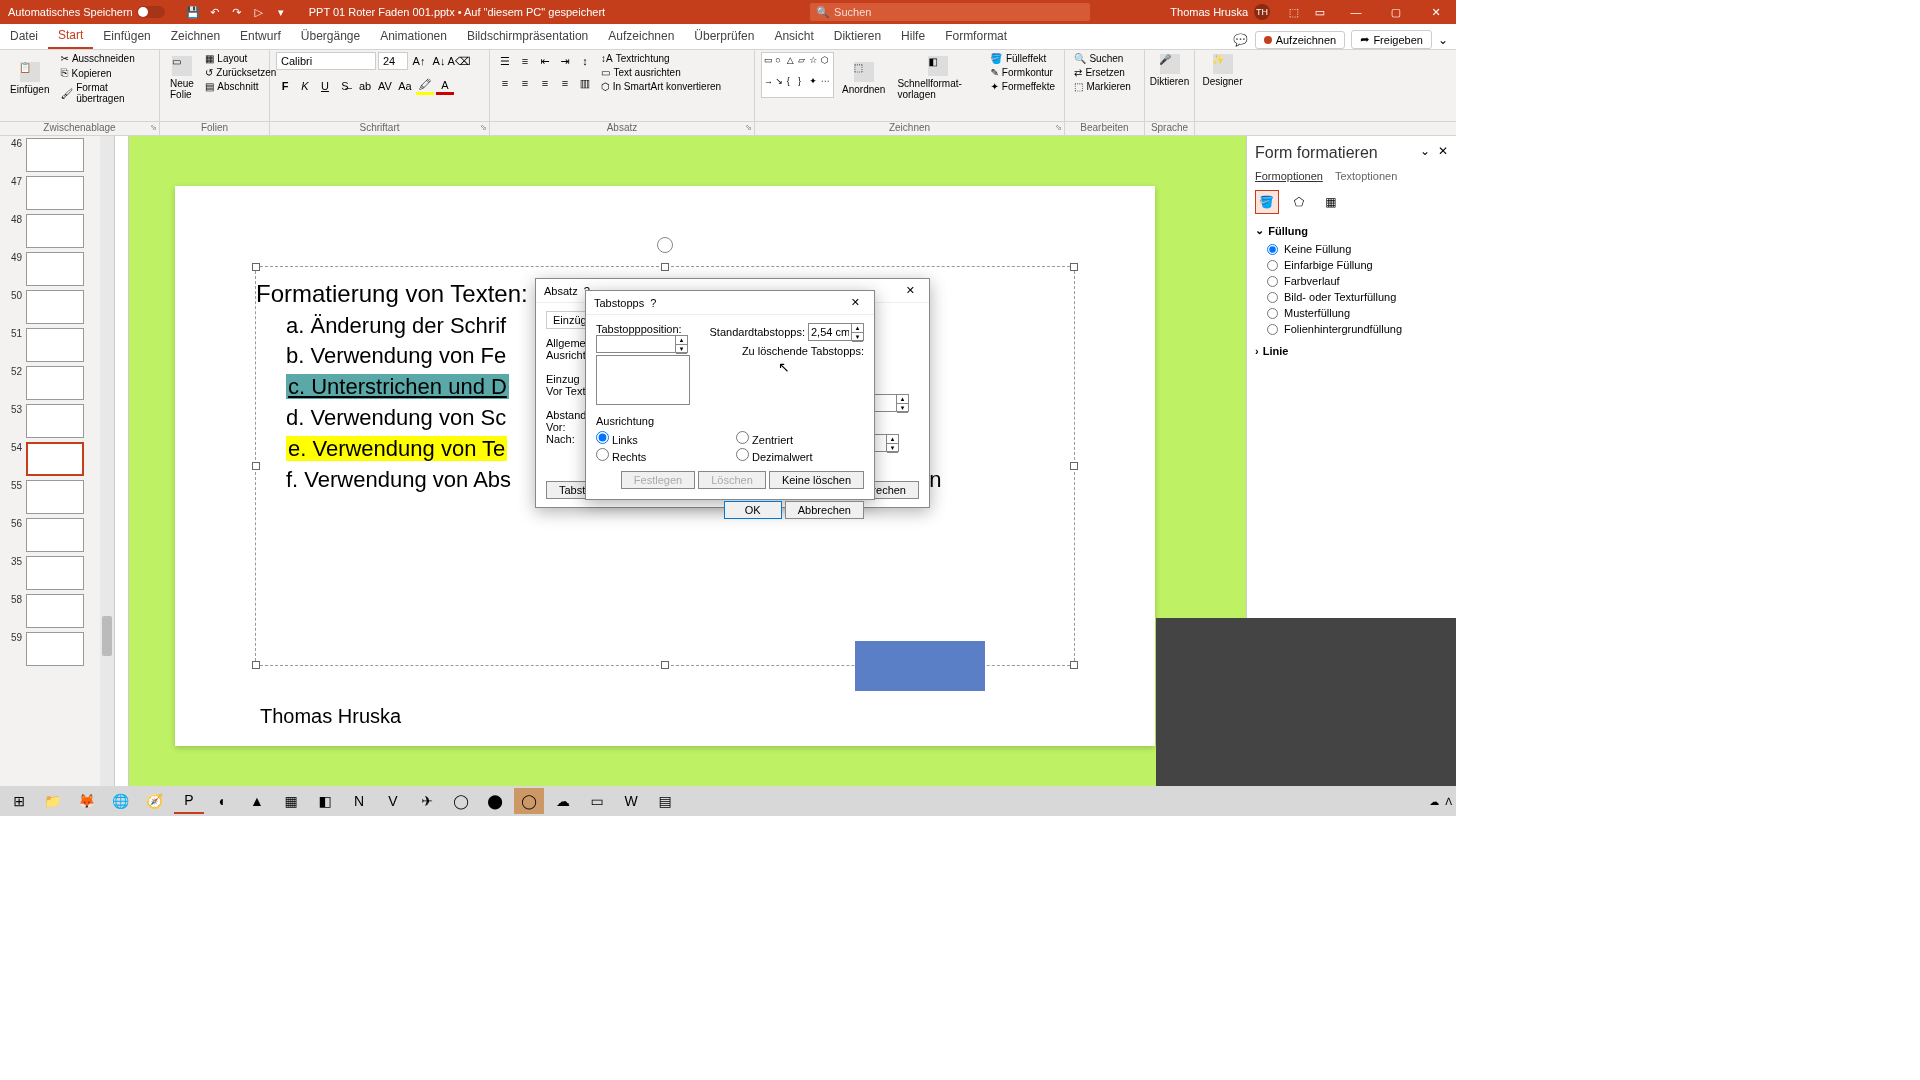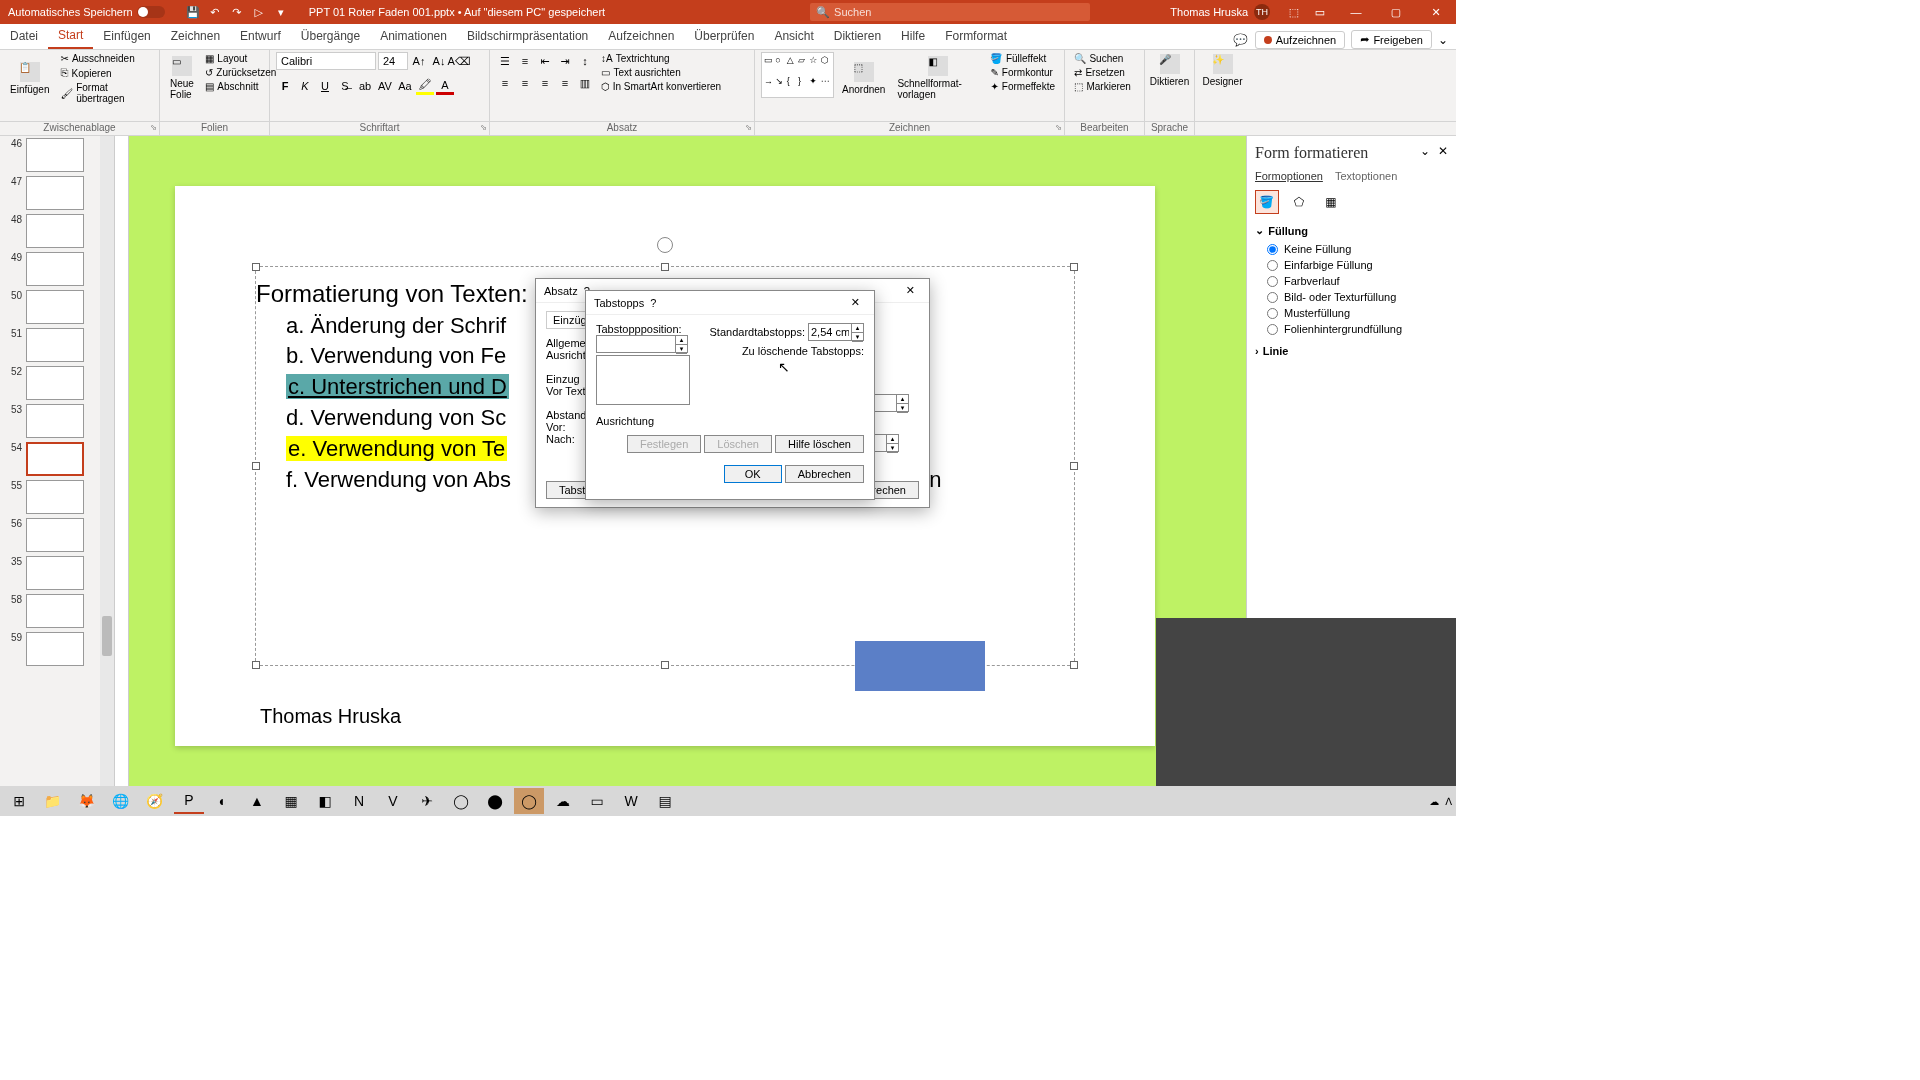--- a/index.html
+++ b/index.html
@@ -72,21 +72,21 @@
 .slide-text { padding: 10px 0; font-size: 22px; line-height: 1.4; }
 .slide-text .title { font-size: 24px; }
 .slide-text .item { padding-left: 30px; }
 .underlined-cyan { background: #5aa8a8; text-decoration: underline; padding: 0 2px; }
 .hl-yellow { background: #ffff00; padding: 0 2px; }
 .blue-rect { position: absolute; left: 680px; top: 455px; width: 130px; height: 50px; background: #5b7fc7; }
 .author { position: absolute; left: 85px; bottom: 18px; font-size: 20px; }
 
 
 .format-pane { width: 210px; background: #fff; border-left: 1px solid #ccc; padding: 8px; font-size: 12px; }
-.format-pane h2 { font-size: 16px; font-weight: normal; color: #333; margin-bottom: 8px; font-family: Liberation Serif, serif; }
+.format-pane h2 { font-size: 16px; font-weight: normal; color: #333; margin-bottom: 8px; }
 .format-pane .closex { float: right; cursor: pointer; }
 .format-pane .collapse { float: right; margin-right: 8px; cursor: pointer; }
 .pane-tabs { display: flex; gap: 12px; font-size: 11px; color: #666; margin-bottom: 8px; }
 .pane-tabs .active { color: #333; text-decoration: underline; }
 .pane-icons { display: flex; gap: 8px; margin-bottom: 10px; }
 .pane-icons span { width: 24px; height: 24px; border: 1px solid transparent; display: flex; align-items: center; justify-content: center; }
 .pane-icons span.active { border: 1px solid #c43e1c; background: #fce4dc; }
 .section-header { font-weight: bold; font-size: 11px; display: flex; align-items: center; gap: 4px; margin-bottom: 6px; }
 .radio-list { padding-left: 12px; }
 .radio-list label { display: flex; align-items: center; gap: 6px; font-size: 11px; margin-bottom: 4px; }
@@ -657,24 +657,30 @@
           <input type="text" style="width: 44px;" value="2,54 cm">
           <div class="spinbtns">
               <span>▴</span>
               <span>▾</span>
             </div>
         </div>
         <div style="margin-top:4px">Zu löschende Tabstopps:</div>
       </div>
     </div>
     <div style="margin-top:10px">Ausrichtung</div>
+    <div style="display:grid;grid-template-columns:1fr 1fr;gap:2px 12px;margin-top:4px">
+      <label><input type="radio" name="al" checked="" style=""> <span>Links</span></label>
+      <label><input type="radio" name="al" style=""> <span>Zentriert</span></label>
+      <label><input type="radio" name="al" style=""> <span>Rechts</span></label>
+      <label><input type="radio" name="al" style=""> <span>Dezimalwert</span></label>
+    </div>
     <div style="text-align:right;margin-top:8px">
       <button class="btn" disabled="">Festlegen</button>
       <button class="btn" disabled="">Löschen</button>
-      <button class="btn">Hilfe löschen</button>
+      <button class="btn">Keine löschen</button>
     </div>
     <div style="text-align:right;margin-top:12px">
       <button class="btn primary" style="padding:2px 20px">OK</button>
       <button class="btn">Abbrechen</button>
     </div>
   </div>
 </div>
 
 <div class="highlight-circle" style="left:758px;top:345px"></div>
 <div class="cursor-arrow" style="left:778px;top:358px"></div>

